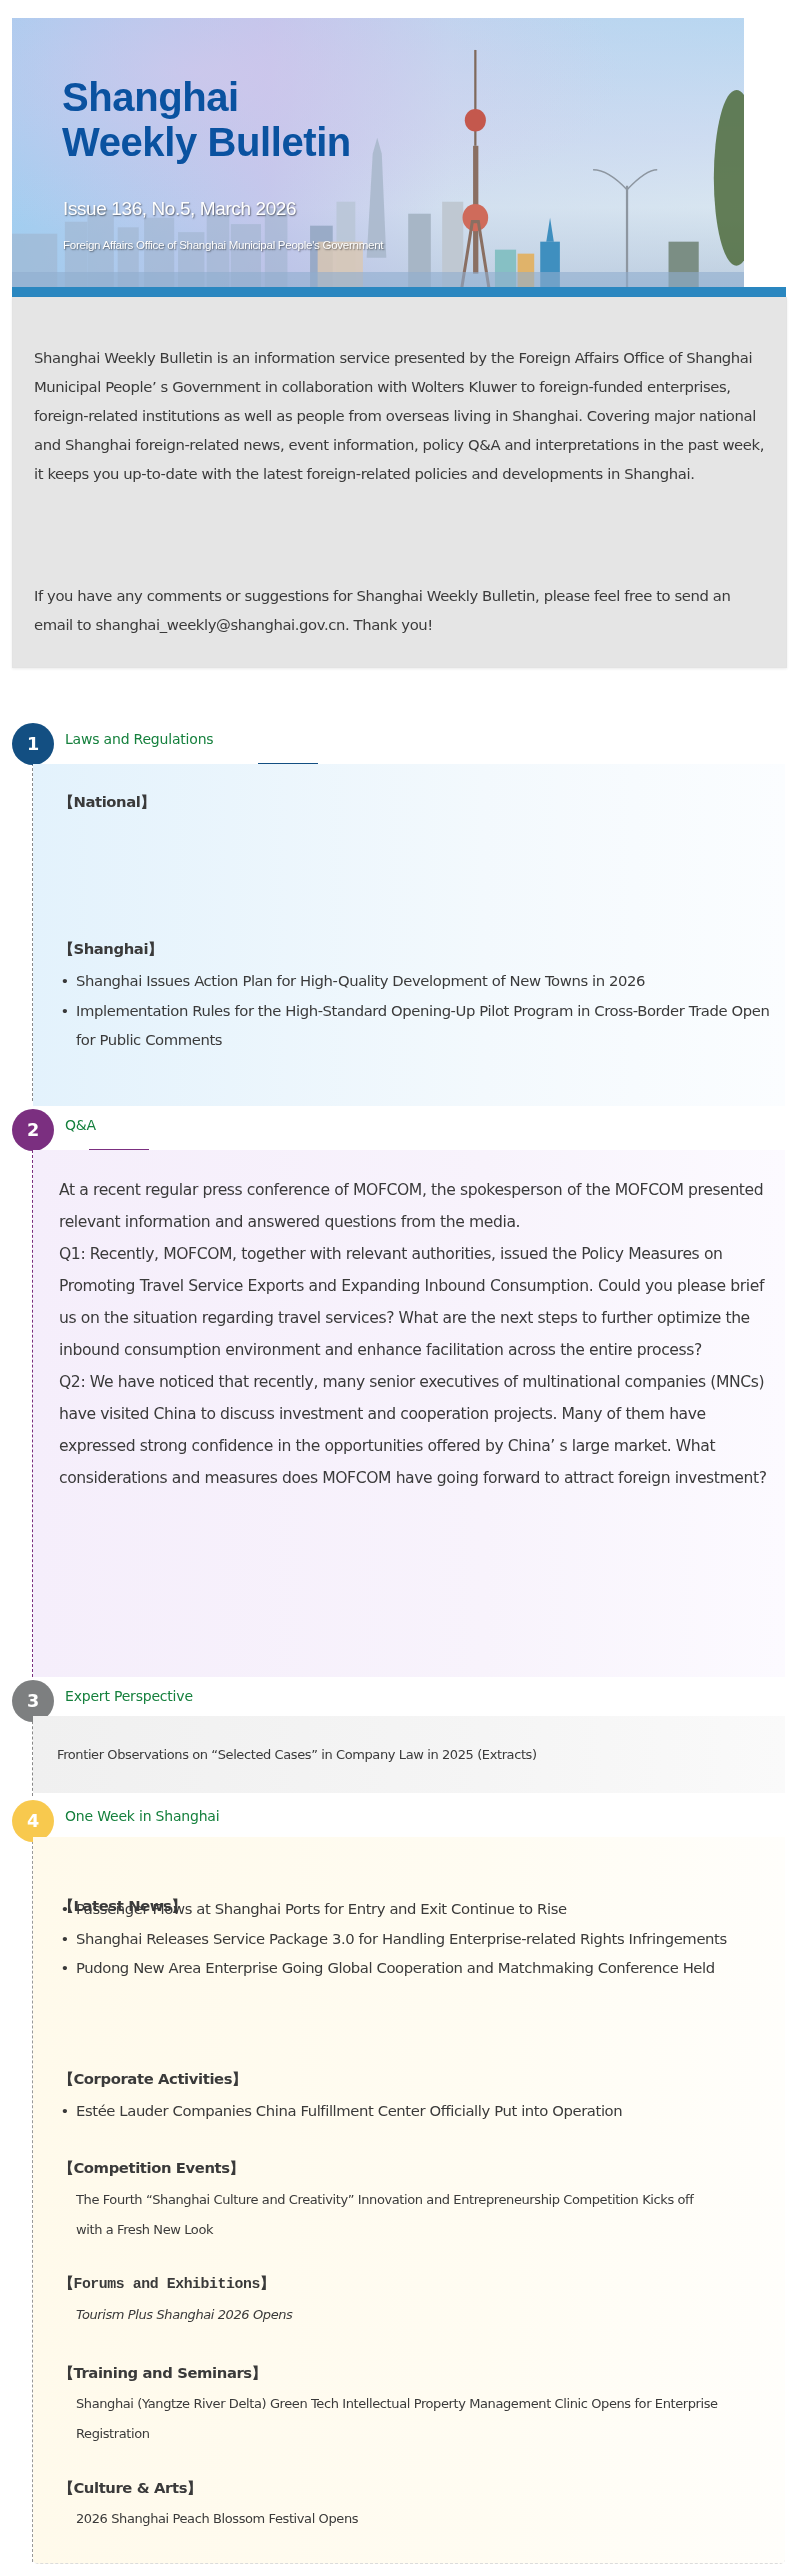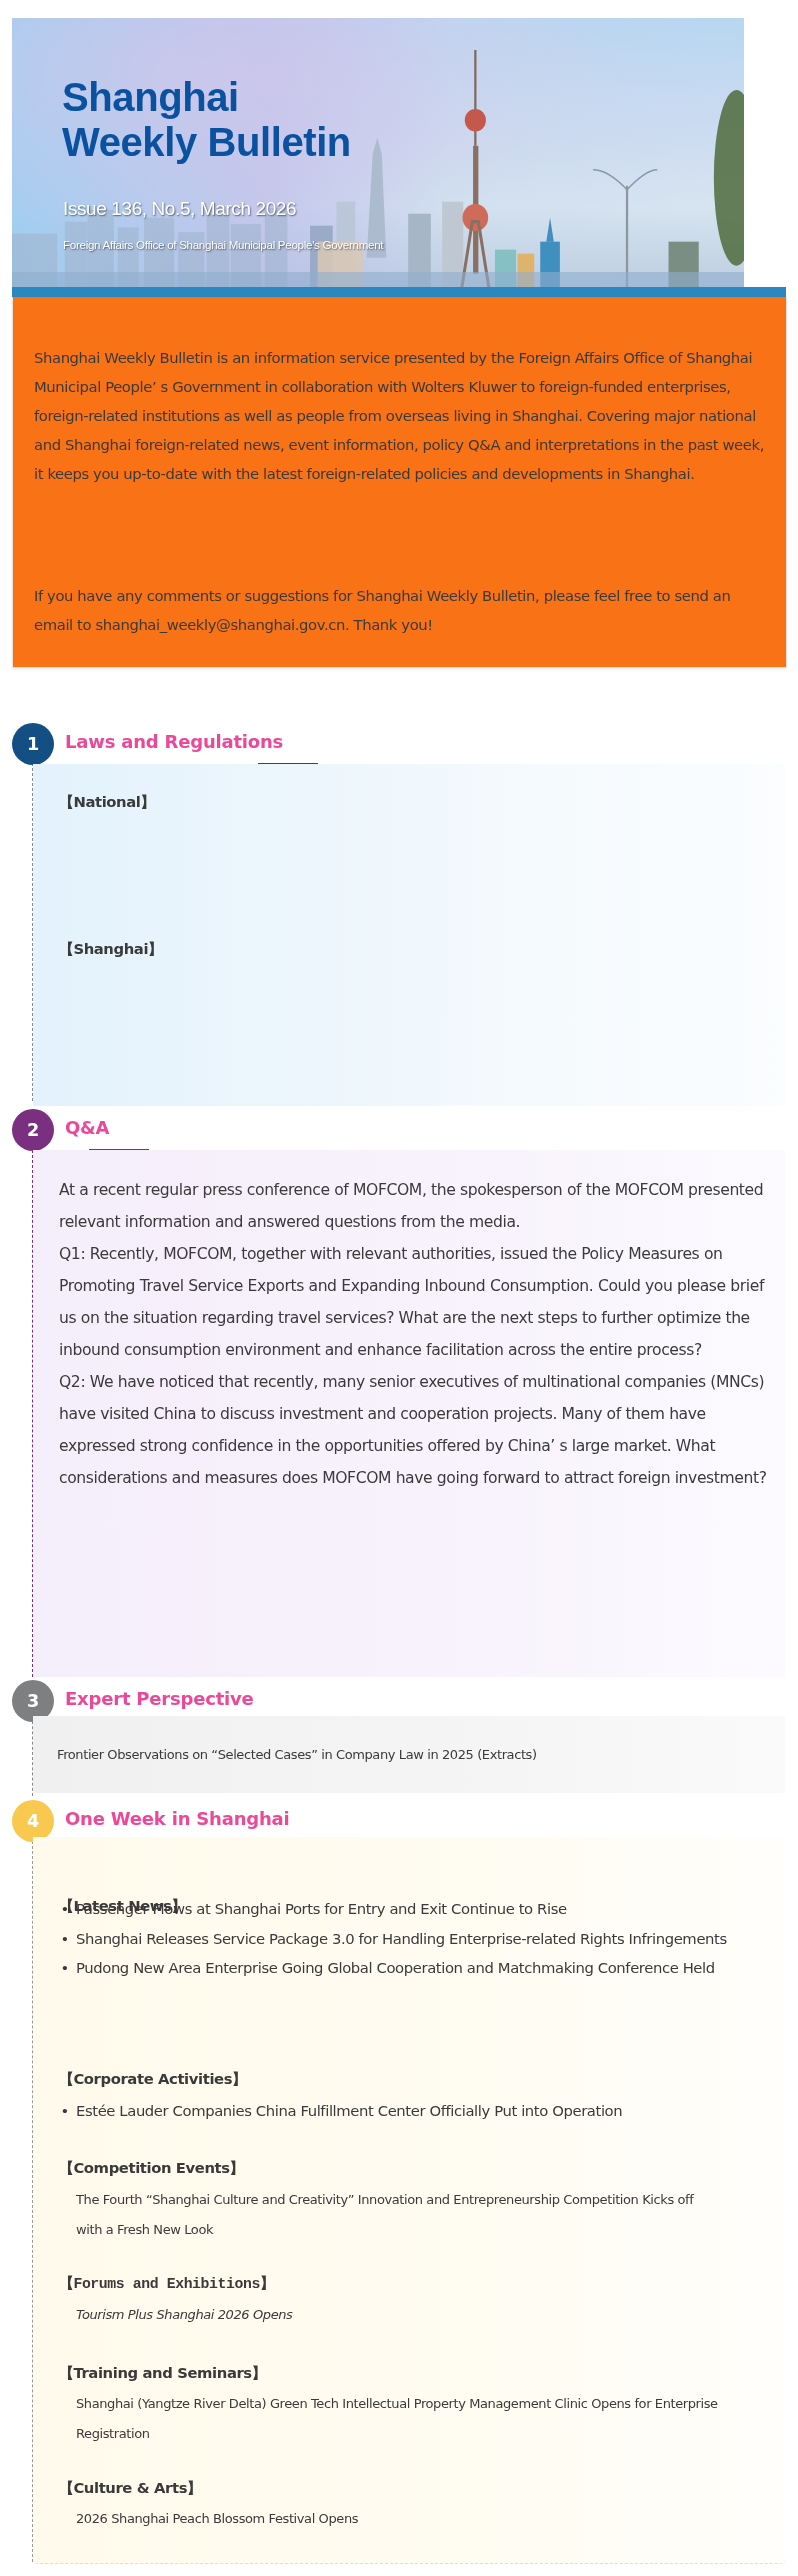--- a/index.html
+++ b/index.html
@@ -18,32 +18,32 @@
     font-family:"Liberation Sans",sans-serif; font-weight:bold; font-size:40px; line-height:45px;
     color:#0a52a0; letter-spacing:-0.4px; }
   .banner-issue { position:absolute; left:51px; top:180px; font-family:"Liberation Sans",sans-serif;
     font-size:19px; color:#ffffff; text-shadow:0.8px 0.8px 1.6px rgba(0,0,0,.55); letter-spacing:-0.4px; }
   .banner-org { position:absolute; left:51px; top:220px; font-family:"Liberation Sans",sans-serif;
     font-size:11.6px; color:#ffffff; text-shadow:0.8px 0.8px 1.6px rgba(0,0,0,.55); letter-spacing:-0.3px; }
   .banner-bar { position:absolute; left:12px; top:287px; width:774px; height:9.6px; background:#2a87c0; }
 
   
   .intro { position:absolute; left:12px; top:297px; width:773px; height:370px;
-    border:0.8px solid #e3e3e3; border-top:none; box-shadow:0 0.8px 2.4px rgba(0,0,0,.08); background:#f97316; }
+    border:0.8px solid #e3e3e3; border-top:none; box-shadow:0 0.8px 2.4px rgba(0,0,0,.08); background:#e5e5e5; }
   .intro p { margin:0; position:absolute; left:21px; width:734px; font-size:14.8px; line-height:29px;
     color:#3a3a3a; font-family:"DejaVu Sans",sans-serif; letter-spacing:-0.4px; }
   .intro .p1 { top:46px; }
   .intro .p2 { top:284px; }
 
   
   .sec-head { position:absolute; left:0; height:45px; width:798px; }
   .badge { position:absolute; left:12px; top:1.6px; width:42px; height:42px; border-radius:50%;
     color:#fff; font-weight:bold; font-size:17.6px; line-height:42px; text-align:center;
     font-family:"DejaVu Sans",sans-serif; }
-  .sec-title { position:absolute; left:65px; top:9.6px; font-size:18px; font-weight:bold; color:#ec4899;
+  .sec-title { position:absolute; left:65px; top:9.6px; font-size:14px; font-weight:normal; color:#15803d;
     font-family:"DejaVu Sans",sans-serif; letter-spacing:-0.2px; }
   .sec-underline { position:absolute; height:1.6px; }
   .vline { position:absolute; left:32px; width:0; border-left:0.8px dashed; }
   .sec-body { position:absolute; left:33px; width:752px; }
 
   .cat { position:absolute; left:26px; font-size:14.8px; font-weight:bold; color:#3a3a3a;
     font-family:"DejaVu Sans",sans-serif; letter-spacing:-0.4px; }
   ul.items { position:absolute; left:26px; margin:0; padding:0; list-style:none; width:718px; }
   ul.items li { position:relative; padding-left:17px; font-size:14.8px; line-height:29.5px; color:#3a3a3a;
     font-family:"DejaVu Sans",sans-serif; letter-spacing:-0.4px; }
@@ -115,20 +115,24 @@
 
 <div class="vline" style="top:758px;height:343px;border-color:#888;"></div>
 <div class="sec-head" style="top:721px;">
   <div class="badge" style="background:#134f82;">1</div>
   <div class="sec-title">Laws and Regulations</div>
   <div class="sec-underline" style="left:258px;width:60px;top:42px;background:#134f82;"></div>
 </div>
 <div class="sec-body" style="top:764px;height:342px;background:linear-gradient(90deg,#e3f2fc 0%,#f3f9fd 60%,#fbfdff 100%);">
   <div class="cat" style="top:29px;">【National】</div>
   <div class="cat" style="top:176px;">【Shanghai】</div>
+  <ul class="items" style="top:202px;">
+    <li>Shanghai Issues Action Plan for High-Quality Development of New Towns in 2026</li>
+    <li>Implementation Rules for the High-Standard Opening-Up Pilot Program in Cross-Border Trade Open for Public Comments</li>
+  </ul>
 </div>
 
 <div class="vline" style="top:1150px;height:527px;border-color:#7b2f80;"></div>
 <div class="sec-head" style="top:1107px;">
   <div class="badge" style="background:#7b2f80;">2</div>
   <div class="sec-title">Q&amp;A</div>
   <div class="sec-underline" style="left:89px;width:60px;top:42px;background:#7b2f80;"></div>
 </div>
 <div class="sec-body qa" style="top:1150px;height:527px;background:linear-gradient(90deg,#f5eefb 0%,#f8f3fc 60%,#fcfaff 100%);">
   <div style="position:absolute;left:26px;top:24px;width:718px;">

